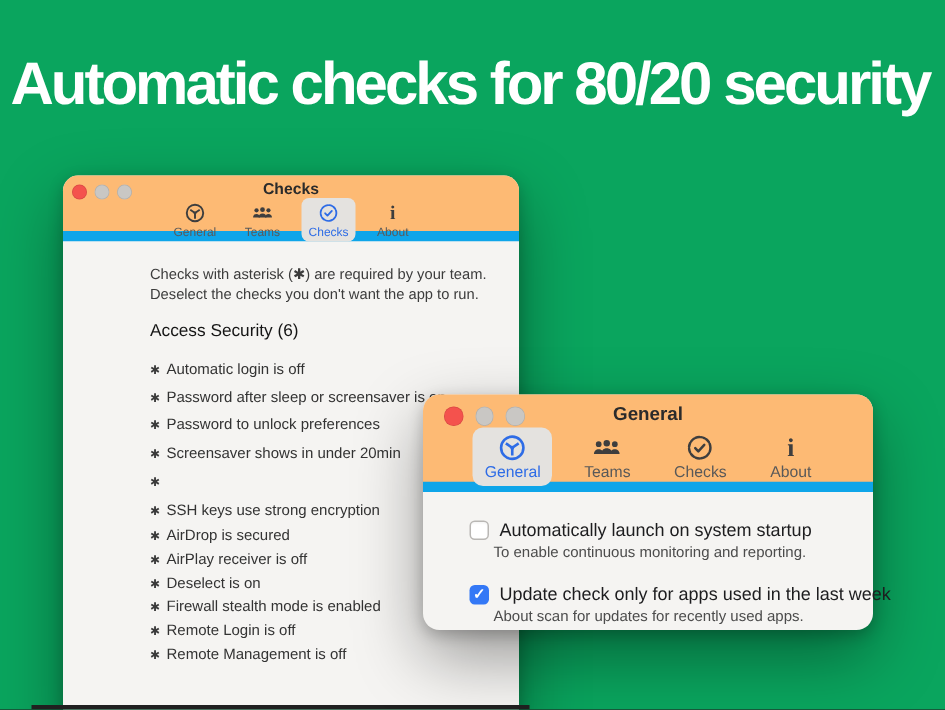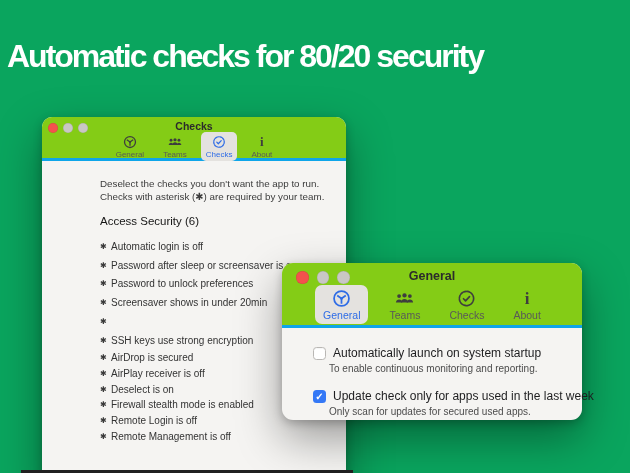--- a/index.html
+++ b/index.html
@@ -4,30 +4,30 @@
 <style>
   * { margin:0; padding:0; box-sizing:border-box; }
   html,body { background:#222; }
   .stage {
     position:relative; width:630px; height:473px; overflow:hidden;
     background:var(--green,#0aa55e);
     font-family:"Liberation Sans", sans-serif;
   }
   .hero-title {
     position:absolute; left:7px; top:36px; width:616px;
-    color:#fff; font-size:32px; font-weight:bold; letter-spacing:-2px;
+    color:#fff; font-size:40px; font-weight:bold; letter-spacing:-2px;
     white-space:nowrap; line-height:40px;
   }
   
   .window {
     position:absolute; background:#f5f4f2; border-radius:10px;
     box-shadow:0 18px 45px rgba(0,0,0,.38), 0 3px 10px rgba(0,0,0,.22);
   }
   .win-header {
-    position:relative; background:#84cc16; border-bottom:3px solid #0ea5e9;
+    position:relative; background:#fdba74; border-bottom:7px solid #0ea5e9;
     border-radius:10px 10px 0 0;
   }
   .traffic { position:absolute; display:flex; }
   .light { border-radius:50%; box-shadow:inset 0 0 0 .5px rgba(0,0,0,.12); }
   .light.red { background:var(--traffic-red,#f4524d); }
   .light.gray { background:#c9c7c4; }
   .win-title { text-align:center; font-weight:bold; color:#2b2b2b; }
   .toolbar { display:flex; justify-content:center; align-items:flex-start; }
   .tb-item {
     display:flex; flex-direction:column; align-items:center;
@@ -135,22 +135,22 @@
           </div>
           <div class="tb-item">
             <span class="tb-icon">
               <span class="i-glyph">i</span>
             </span>
             <span class="tb-label">About</span>
           </div>
         </div>
     </div>
     <div class="checks-content">
+      <div class="intro-line">Checks with asterisk (✱) are required by your team.</div>
       <div class="intro-line">Deselect the checks you don't want the app to run.</div>
-      <div class="intro-line">Checks with asterisk (✱) are required by your team.</div>
       <div>
           <div class="check-section sec-0">
             <div class="section-heading">Access Security (6)</div>
             <div class="check-item">
               <span class="bullet">✱</span>
               <span class="check-text">Automatic login is off</span>
             </div>
             <div class="check-item">
               <span class="bullet">✱</span>
               <span class="check-text">Password after sleep or screensaver is on</span>
@@ -257,17 +257,17 @@
           <span class="checkbox unchecked"></span>
           <span class="setting-label">Automatically launch on system startup</span>
         </div>
         <div class="setting-desc">To enable continuous monitoring and reporting.</div>
         <div class="setting-row">
           <span class="checkbox checked">
             <span>✓</span>
           </span>
           <span class="setting-label">Update check only for apps used in the last week</span>
         </div>
-        <div class="setting-desc">Only scan for updates for secured used apps.</div>
+        <div class="setting-desc">About scan for updates for recently used apps.</div>
       </div>
   </div>
 
 </div>
 
 </body></html>

